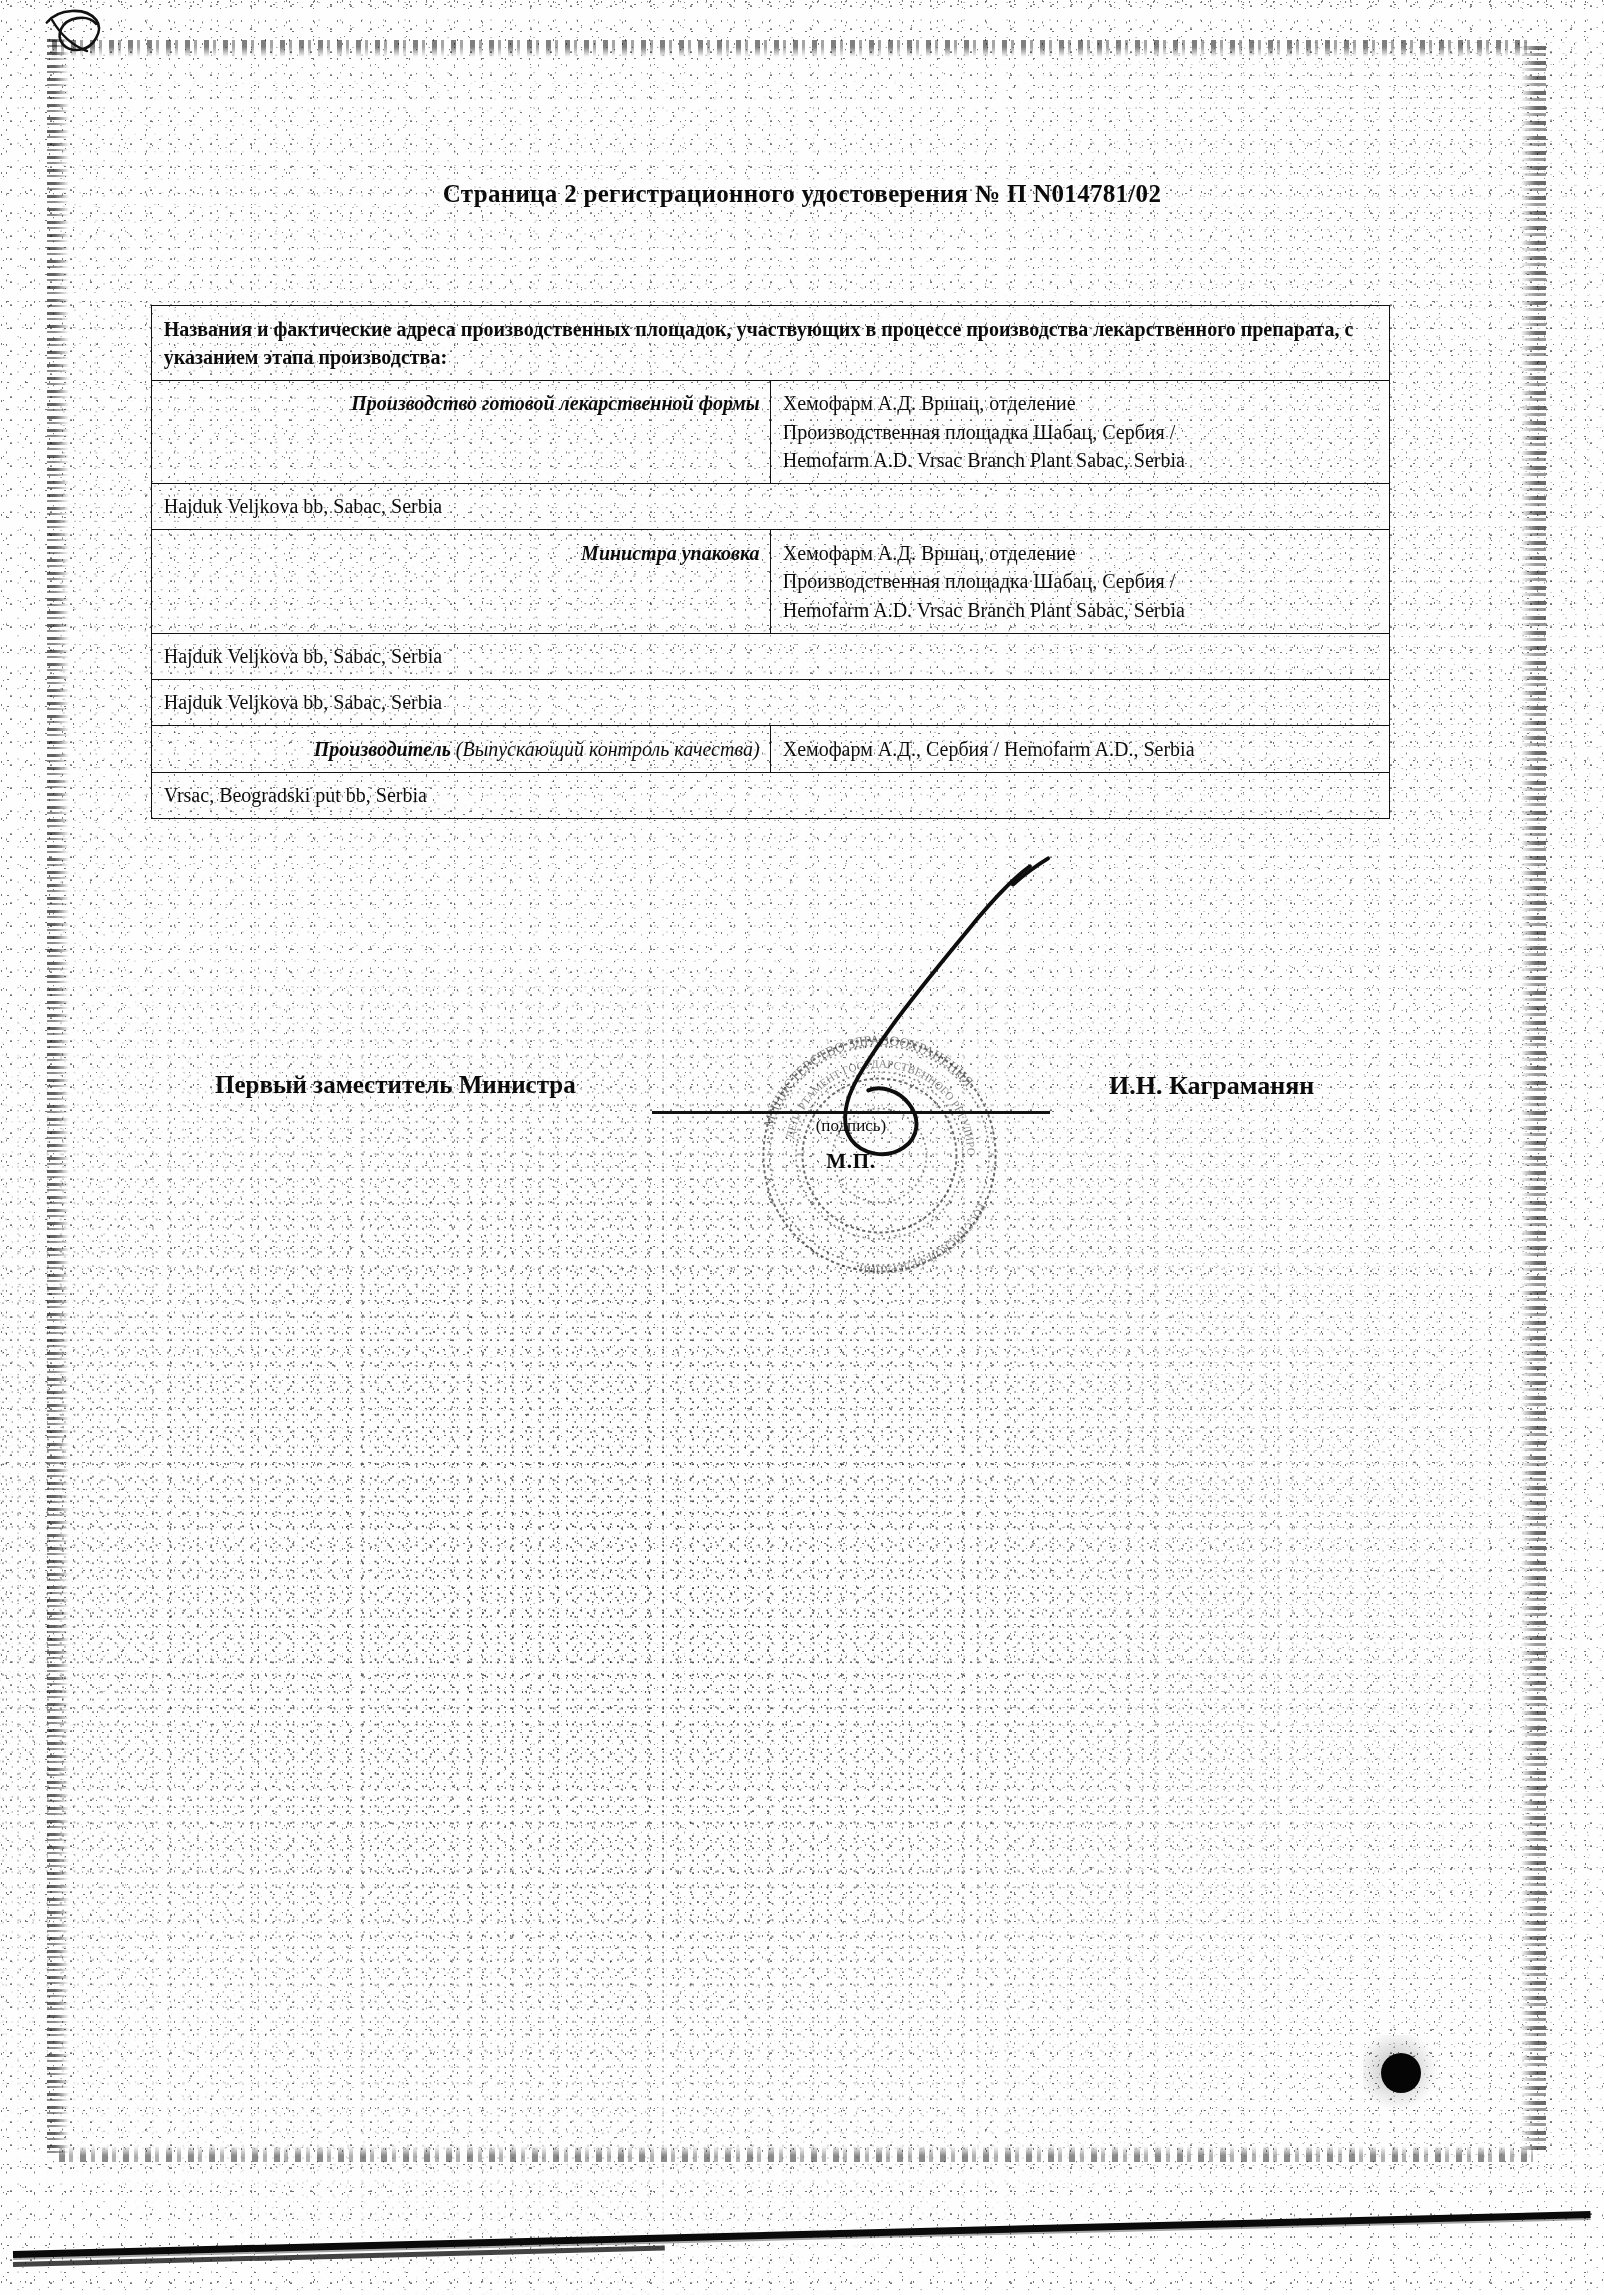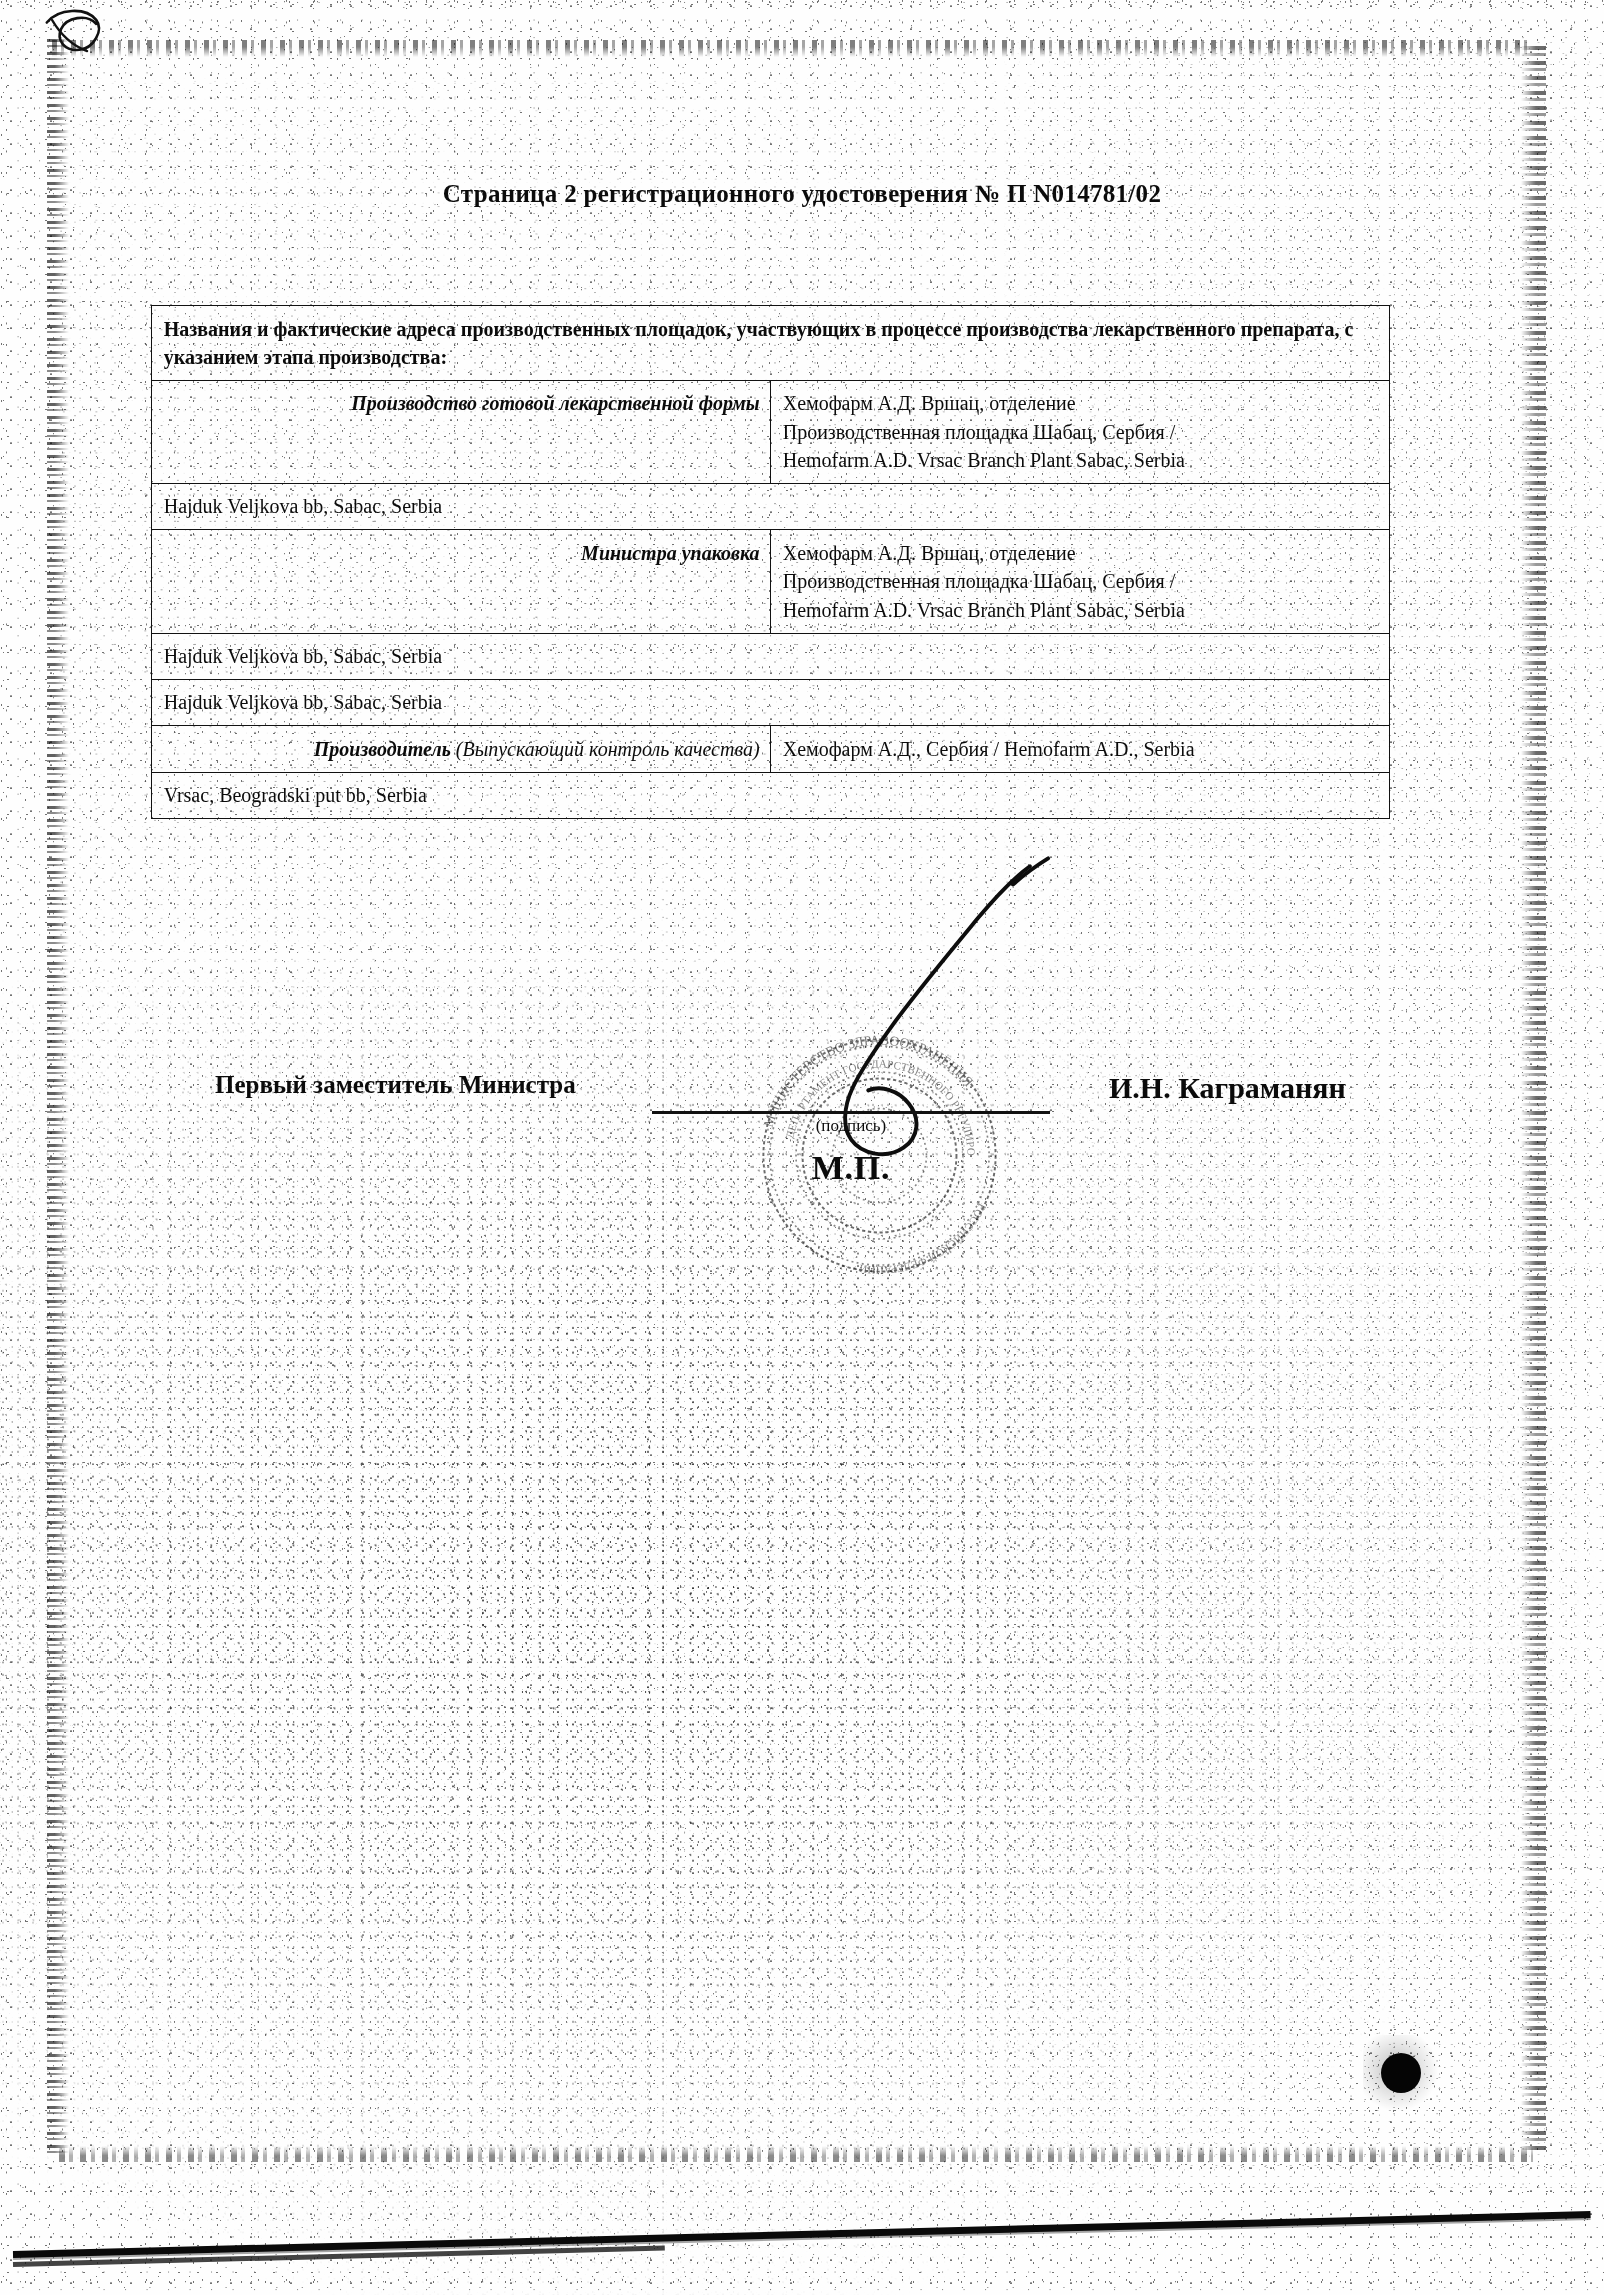--- a/index.html
+++ b/index.html
@@ -104,22 +104,22 @@
   td.site{font-size:19.6px;line-height:1.5;}
   td.addr{font-size:20px;padding:10.4px 11.7px 11.7px;}
 
   
   #sig-row{position:absolute;left:0;top:1051px;width:1604px;height:111px;}
   #sig-title{position:absolute;left:215px;top:19.6px;font-size:25px;font-weight:700;}
   #sig-line{position:absolute;left:652px;top:60px;width:398px;height:2.6px;background:#111;}
   #sig-caption{position:absolute;left:652px;top:65px;width:398px;text-align:center;
     font-size:17px;}
   #sig-mp{position:absolute;left:652px;top:98px;width:398px;text-align:center;
-    font-size:34px;font-weight:700;letter-spacing:0.7px;}
-  #sig-name{position:absolute;left:1109px;top:19.6px;font-size:30px;font-weight:700;}
+    font-size:21px;font-weight:700;letter-spacing:0.7px;}
+  #sig-name{position:absolute;left:1109px;top:19.6px;font-size:26px;font-weight:700;}
 
   
   #seal{position:absolute;left:736px;top:1012px;width:287px;height:287px;opacity:.72;}
   #seal svg{width:100%;height:100%;}
   .seal-ring{fill:none;stroke:#111;stroke-width:3;stroke-dasharray:5 4;opacity:.85;}
   .seal-ring2{fill:none;stroke:#111;stroke-width:2.5;stroke-dasharray:3 5;opacity:.7;}
   .seal-txt{font-family:"Liberation Serif",serif;font-size:21px;fill:#111;opacity:.8;}
   .seal-txt-sm{font-family:"Liberation Serif",serif;font-size:17px;fill:#111;opacity:.72;}
 
   

